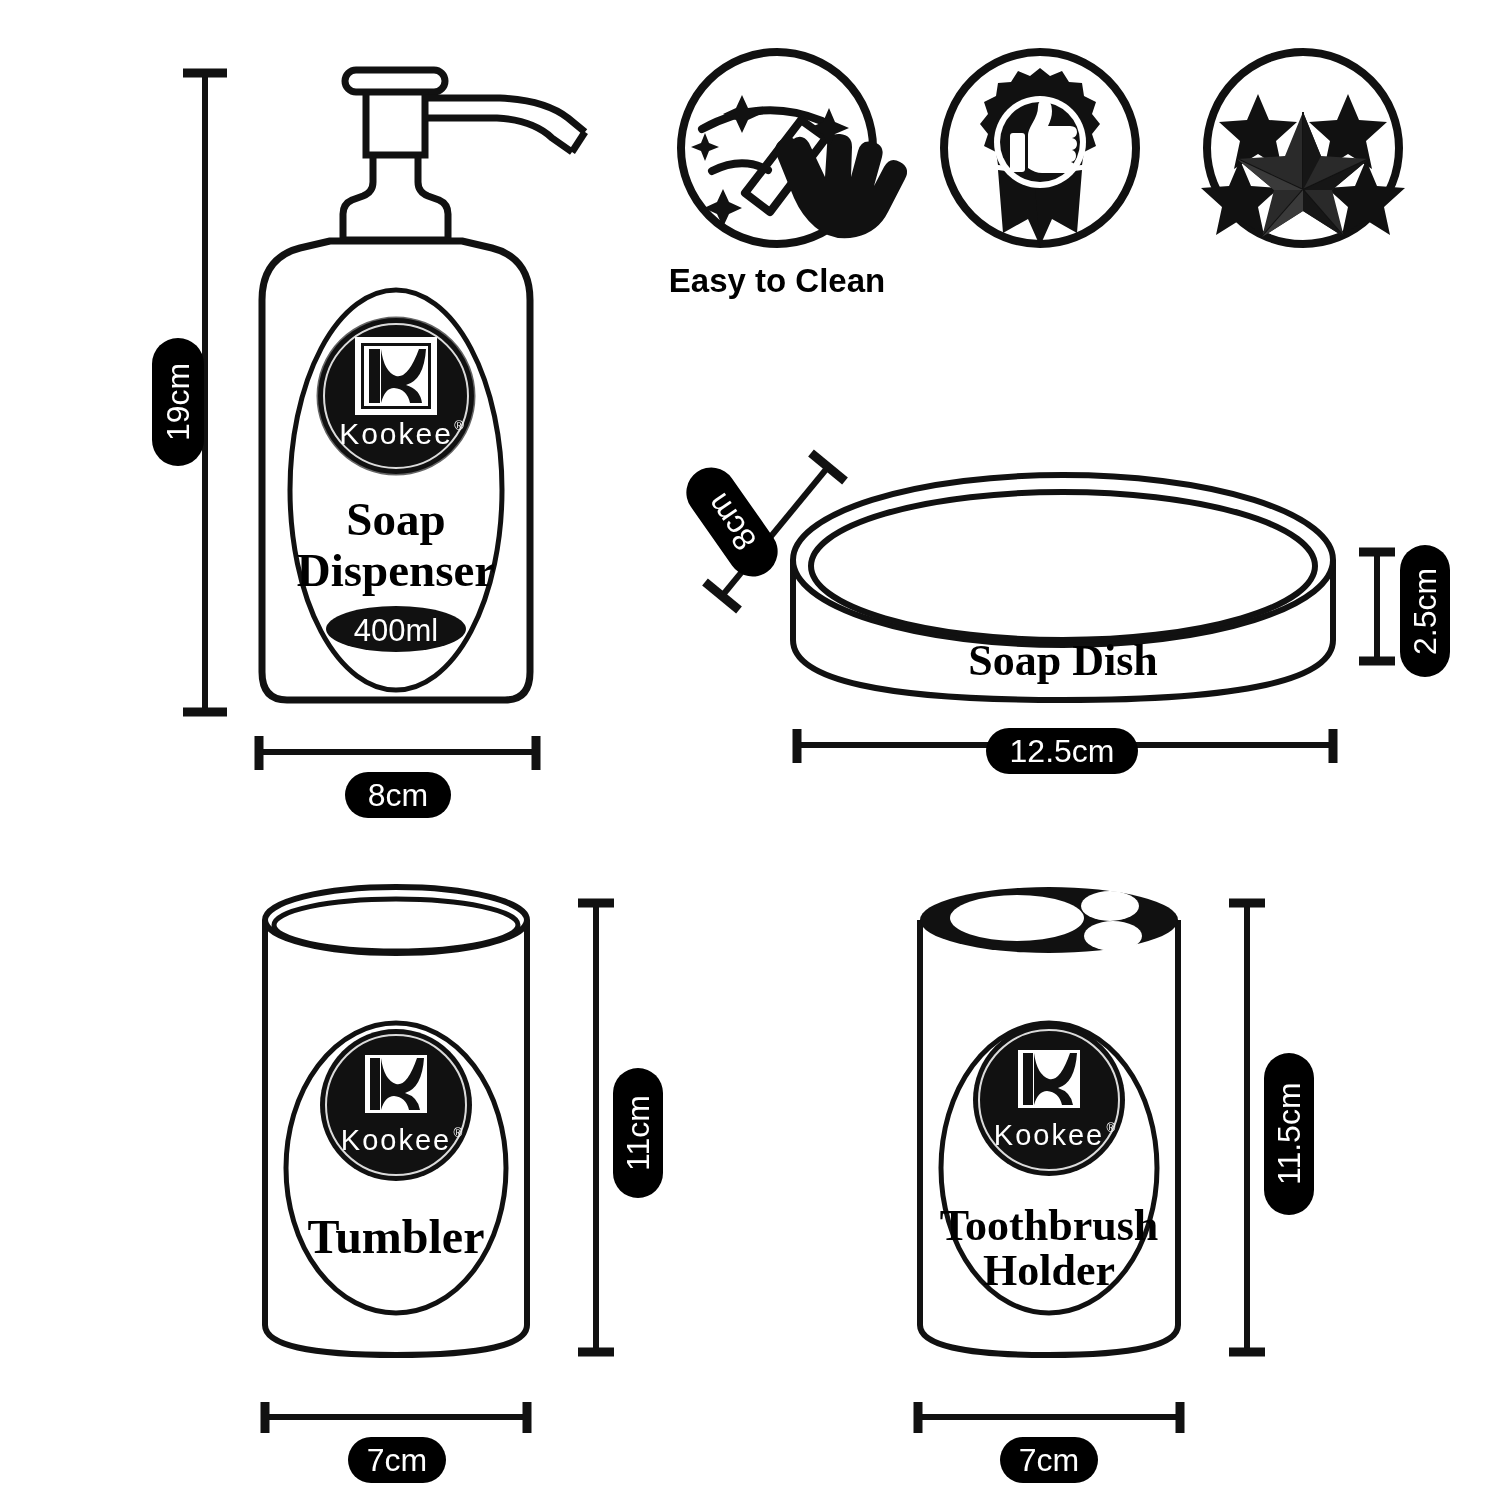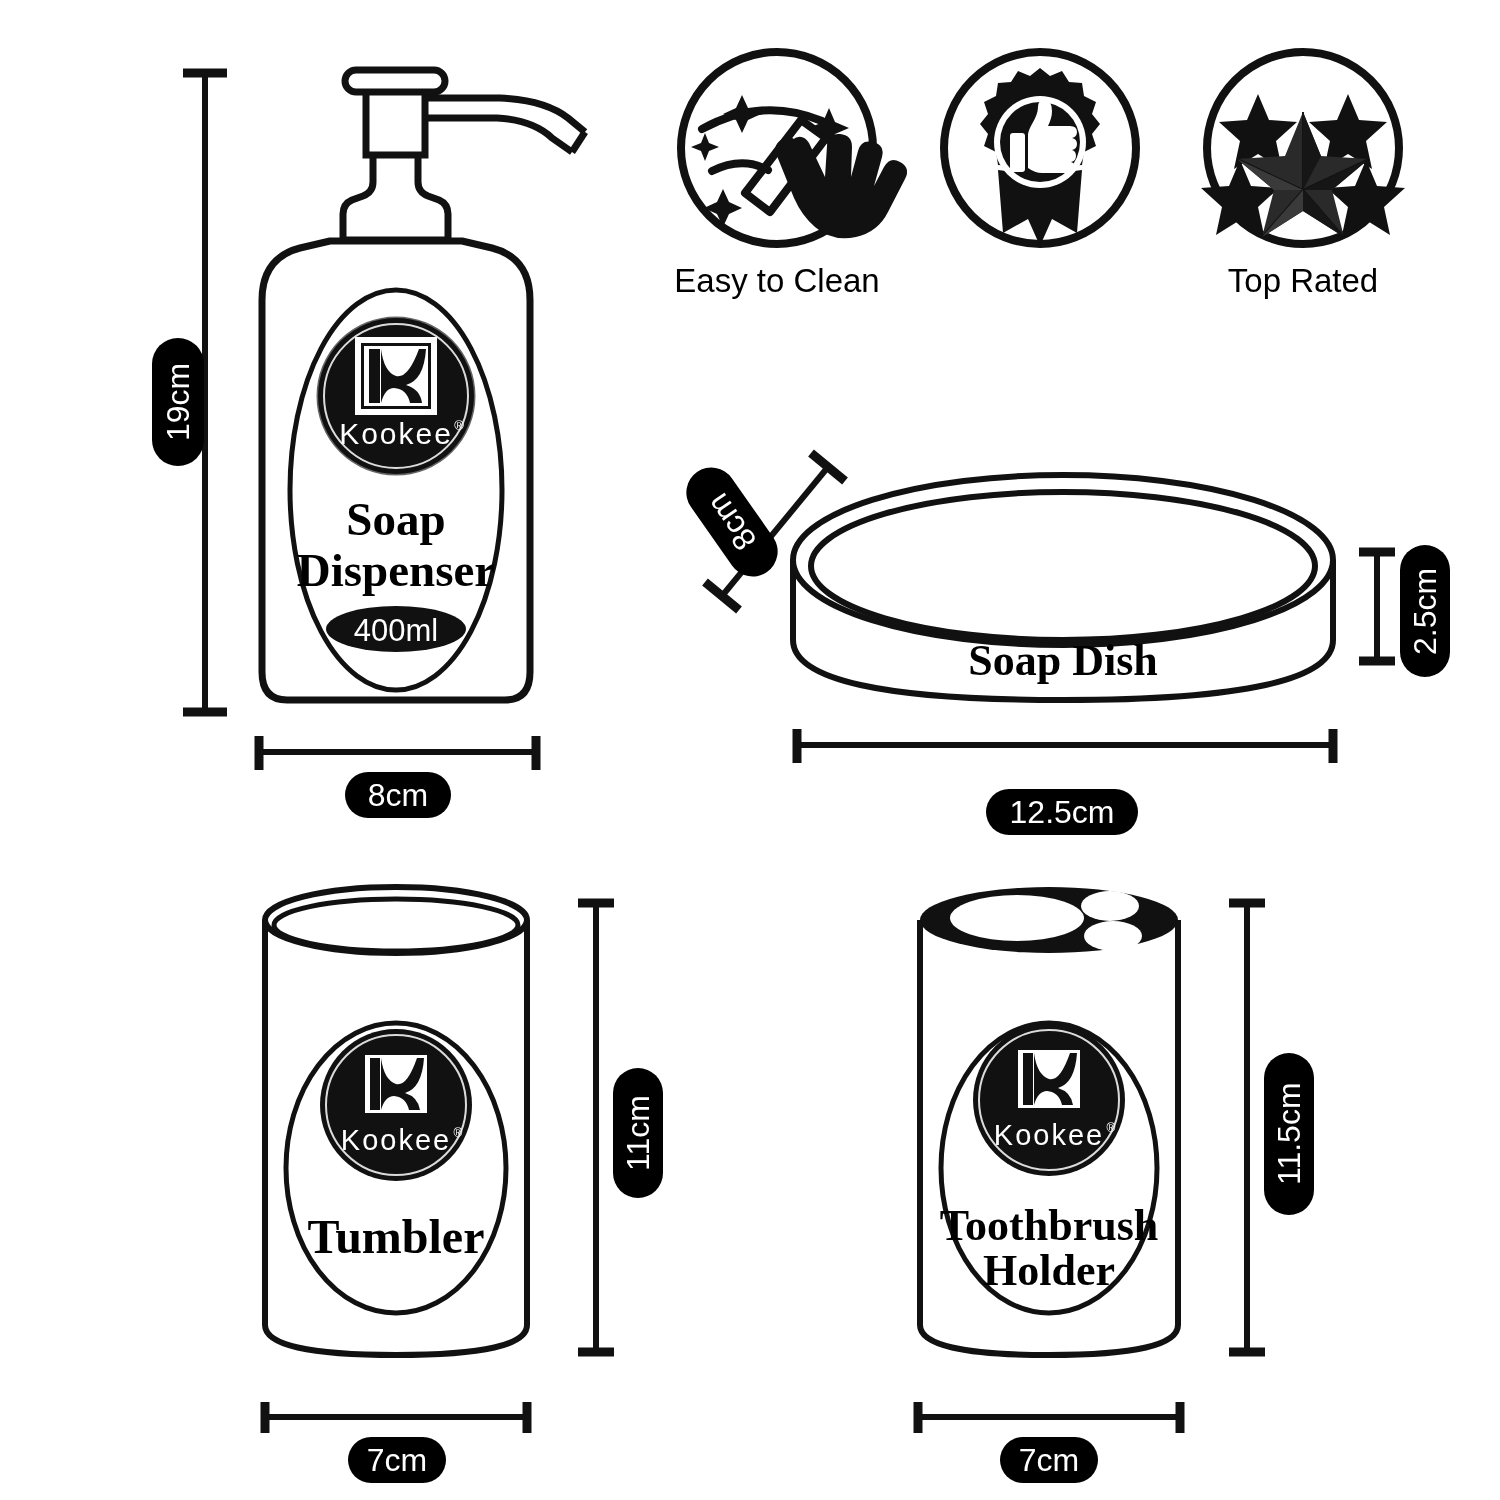--- a/index.html
+++ b/index.html
@@ -6,21 +6,21 @@
   body{
     width:1500px;height:1500px;
     font-family:"Liberation Sans", sans-serif;
     overflow:hidden;position:relative;
   }
   #root{position:absolute;inset:0;}
   svg.layer{position:absolute;top:0;left:0;width:1500px;height:1500px;}
   .stroke{fill:none;stroke:#111111;}
   .fillblk{fill:#111111;}
   .serif{font-family:"Liberation Serif", serif;font-weight:bold;fill:#000;}
-  .sanslbl{font-family:"Liberation Sans", sans-serif;fill:#000;}
+  .sanslbl{font-family:"Liberation Sans", sans-serif;fill:#000;font-weight:bold;}
   .pilltxt{font-family:"Liberation Sans", sans-serif;fill:#ffffff;}
   .logotxt{font-family:"Liberation Sans", sans-serif;fill:#ffffff;letter-spacing:2px;}
 </style>
 </head>
 <body>
 
 <div id="root">
 
   <svg class="layer" viewBox="0 0 1500 1500">
 
@@ -235,42 +235,39 @@
 
     <text class="logotxt" x="1049" y="1145" font-size="29" text-anchor="middle">Kookee</text>
     <text class="logotxt" x="1112" y="1132" font-size="12" text-anchor="middle">®</text>
     <text class="serif" x="1049" y="1240" font-size="44" text-anchor="middle">Toothbrush</text>
     <text class="serif" x="1049" y="1285" font-size="44" text-anchor="middle">Holder</text>
   </svg>
 
   <div style="position:absolute;left:637px;top:262px;width:280px;text-align:center;">
     <span class="sanslbl" style="font-size:33px;font-stretch:condensed;">Easy to Clean</span>
   </div>
-  <div style="position:absolute;left:1163px;top:262px;width:280px;text-align:center;">
-    <span class="sanslbl" style="font-size:33px;font-stretch:condensed;">Top Rated</span>
-  </div>
 
   <style>
     .pill{
       position:absolute;background:#000;color:#fff;border-radius:999px;
       font-family:"Liberation Sans", sans-serif;font-size:32px;font-stretch:condensed;
       display:flex;align-items:center;justify-content:center;white-space:nowrap;
     }
     .pill.vert{writing-mode:vertical-rl;}
   </style>
 
   <div class="pill vert" style="left:152px;top:338px;width:52px;height:128px;transform:rotate(180deg);">19cm</div>
 
   <div class="pill" style="left:345px;top:772px;width:106px;height:46px;">8cm</div>
 
   <div class="pill vert" style="left:707px;top:461px;width:50px;height:122px;transform:rotate(145deg);">8cm</div>
 
   <div class="pill vert" style="left:1400px;top:545px;width:50px;height:132px;transform:rotate(180deg);">2.5cm</div>
 
-  <div class="pill" style="left:986px;top:789px;width:152px;height:46px;">12.5cm</div>
+  <div class="pill" style="left:986px;top:728px;width:152px;height:46px;">12.5cm</div>
 
   <div class="pill vert" style="left:613px;top:1068px;width:50px;height:130px;transform:rotate(180deg);">11cm</div>
 
   <div class="pill" style="left:348px;top:1437px;width:98px;height:46px;">7cm</div>
 
   <div class="pill vert" style="left:1264px;top:1053px;width:50px;height:162px;transform:rotate(180deg);">11.5cm</div>
 
   <div class="pill" style="left:1000px;top:1437px;width:98px;height:46px;">7cm</div>
 
 </div>

